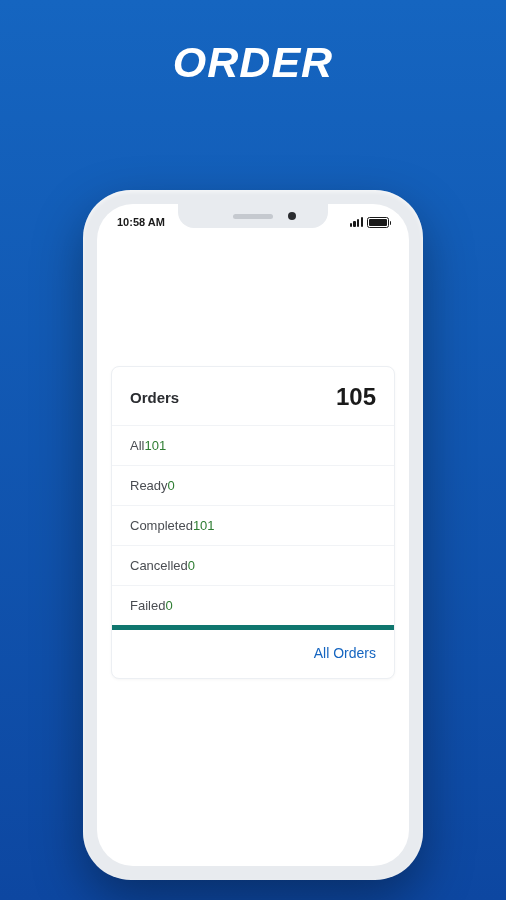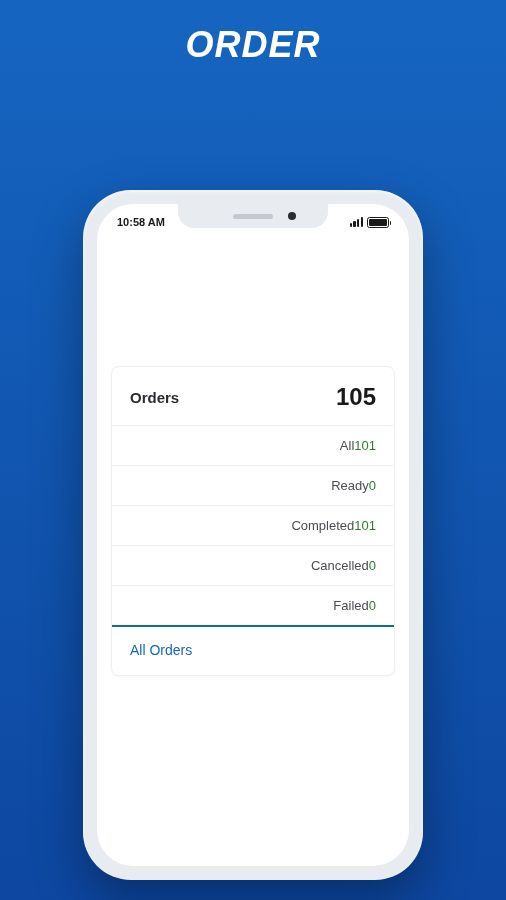--- a/index.html
+++ b/index.html
@@ -8,24 +8,24 @@
     height: 900px;
     background: linear-gradient(180deg, #1565c0 0%, #0d47a1 100%);
     font-family: -apple-system, BlinkMacSystemFont, 'Segoe UI', Arial, sans-serif;
     overflow: hidden;
     position: relative;
   }
   .page-title {
     text-align: center;
     color: #fff;
     font-weight: 900;
-    font-size: 36px;
+    font-size: 43px;
     letter-spacing: 1px;
     line-height: 1.05;
-    margin-top: 26px;
+    margin-top: 40px;
     font-style: italic;
   }
   .phone-frame {
     position: absolute;
     left: 50%;
     transform: translateX(-50%);
     top: 190px;
     width: 340px;
     height: 690px;
     background: #e8ebef;
@@ -153,37 +153,37 @@
     color: #2a2c30;
   }
   .card-header-value {
     font-size: 24px;
     font-weight: 900;
     color: #1a1a1a;
     margin-left: 24px;
   }
   .row {
     display: flex;
-    justify-content: flex-end;
+    justify-content: flex-start;
     align-items: center;
     padding: 12px 18px;
     border-top: 1px solid #f1f3f6;
     font-size: 13px;
   }
   .row-label {
     color: #4a4d52;
   }
   .row-value {
     color: #2e7d32;
     font-weight: 500;
   }
   .card-footer {
-    border-top: 2px solid #0f766e;
+    border-top: 5px solid #0f766e;
     padding: 14px 18px 16px;
-    text-align: left;
+    text-align: right;
   }
   .all-orders-link {
     color: #1565c0;
     font-size: 14px;
     font-weight: 500;
     cursor: pointer;
   }
 </style>
 </head>
 <body>

